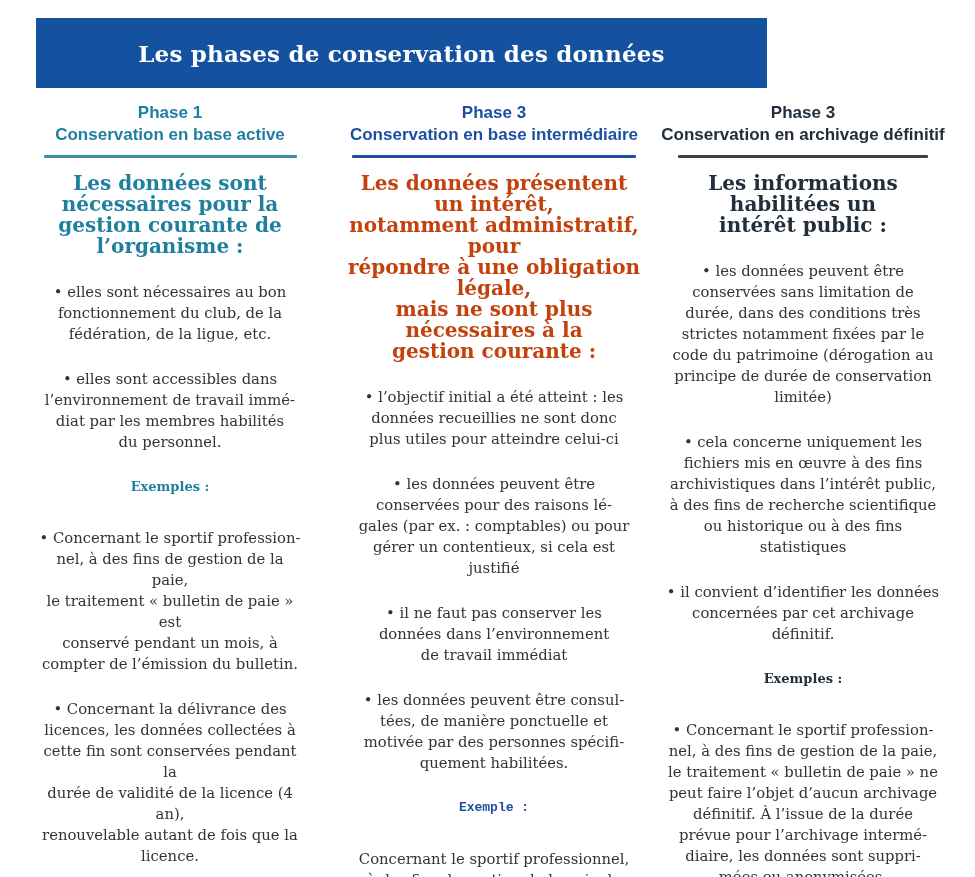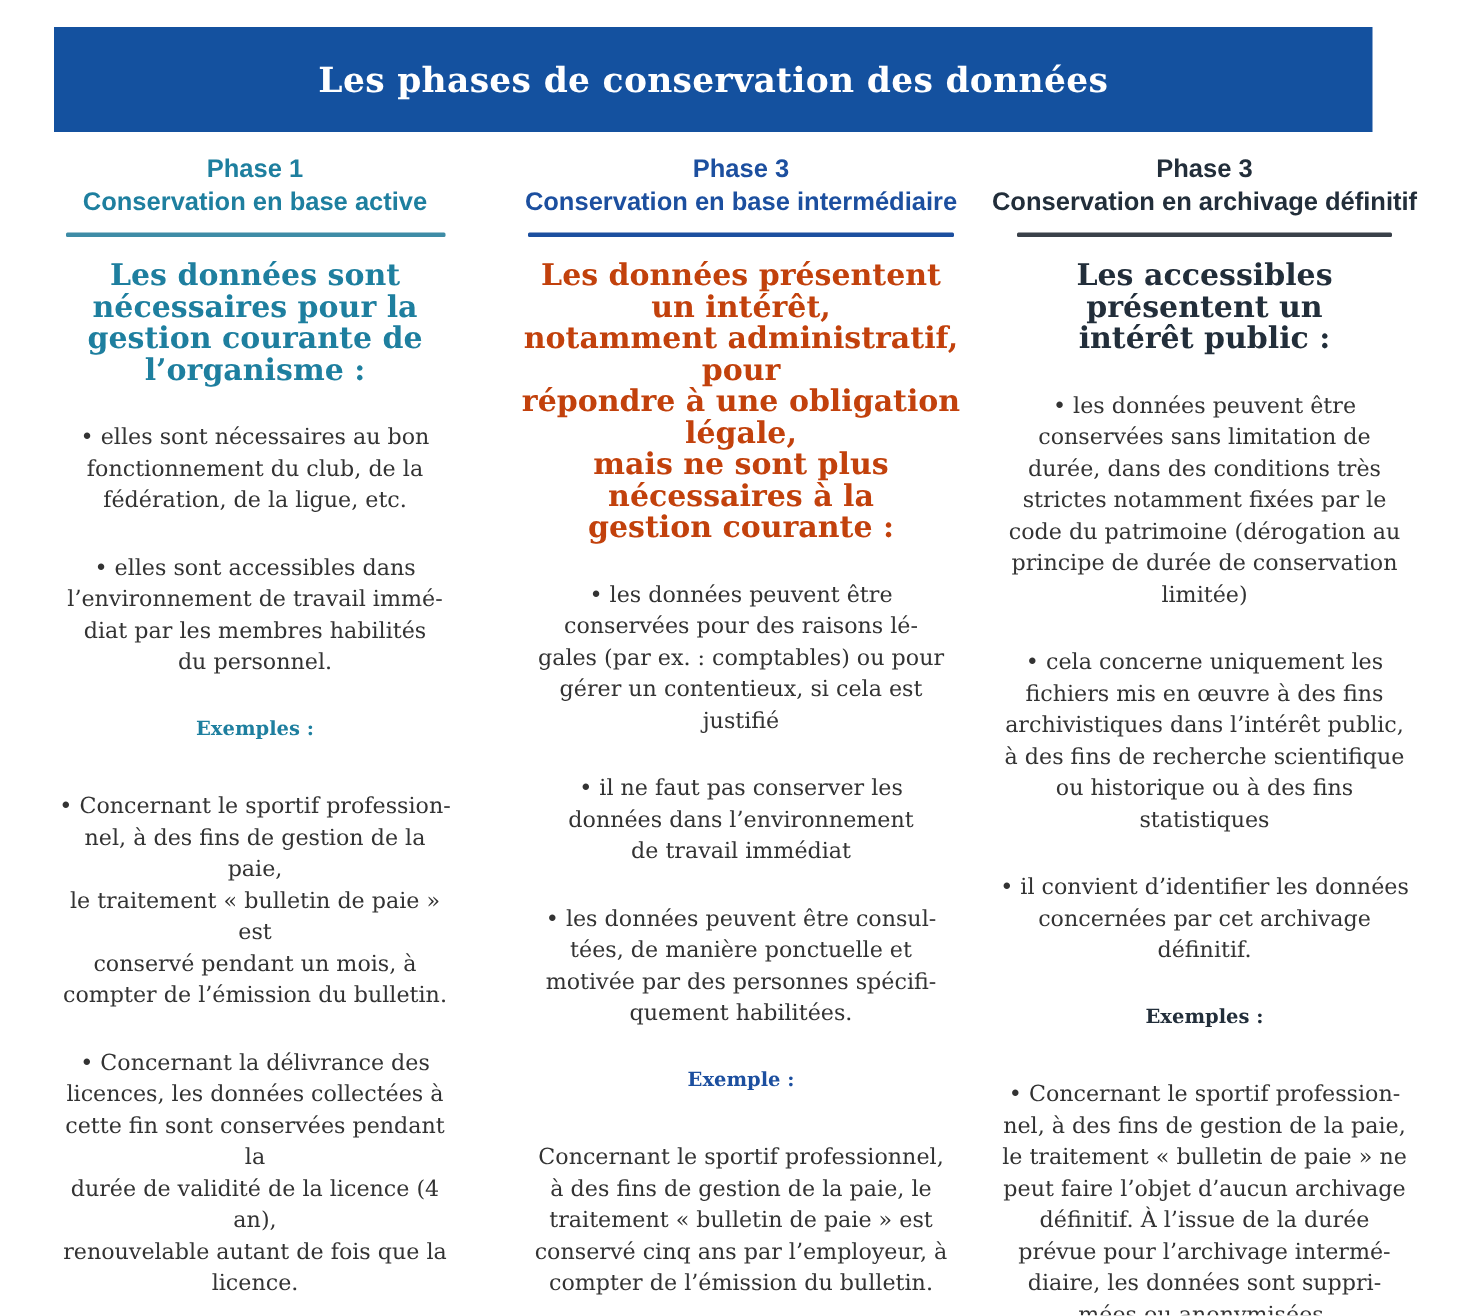--- a/index.html
+++ b/index.html
@@ -6,21 +6,21 @@
   .page {
     position: relative;
     width: 975px;
     height: 877px;
     background: #ffffff;
     font-family: "DejaVu Serif", serif;
     overflow: hidden;
   }
   .banner {
     margin: 18px 0 0 36px;
-    width: 879px;
+    width: 731px;
     height: 70px;
     display: flex;
     align-items: center;
     justify-content: center;
   }
   .banner h1 {
     margin: 0;
     font-family: "DejaVu Serif", serif;
     font-size: 23px;
     font-weight: bold;
@@ -113,45 +113,48 @@
 
     <section class="col col2">
       <h2 class="phase-title" style="color: rgb(28, 79, 159);">Phase 3
 Conservation en base intermédiaire</h2>
       <div class="rule" style="background-color: rgb(28, 79, 159);"></div>
       <p class="intro" style="color: #c2410c;">Les données présentent un intérêt,
 notamment administratif, pour
 répondre à une obligation légale,
 mais ne sont plus nécessaires à la
 gestion courante :</p>
+      <p class="body-p">• l’objectif initial a été atteint : les
+données recueillies ne sont donc
+plus utiles pour atteindre celui-ci</p>
       <p class="body-p">• les données peuvent être
 conservées pour des raisons lé-
 gales (par ex. : comptables) ou pour
 gérer un contentieux, si cela est
 justifié</p>
       <p class="body-p">• il ne faut pas conserver les
 données dans l’environnement
 de travail immédiat</p>
       <p class="body-p">• les données peuvent être consul-
 tées, de manière ponctuelle et
 motivée par des personnes spécifi-
 quement habilitées.</p>
-      <p class="label" style="color: rgb(28, 79, 159);">Exemple :</p>
+      <p class="label" style="color: rgb(28, 79, 159); font-family: Liberation Mono, monospace;">Exemple :</p>
       <p class="body-p">Concernant le sportif professionnel,
 à des fins de gestion de la paie, le
 traitement « bulletin de paie » est
 conservé cinq ans par l’employeur, à
 compter de l’émission du bulletin.</p>
     </section>
 
     <section class="col col3">
       <h2 class="phase-title" style="color: rgb(34, 46, 58);">Phase 3
 Conservation en archivage définitif</h2>
       <div class="rule" style="background-color: rgb(58, 65, 73);"></div>
-      <p class="intro" style="color: rgb(34, 46, 58);">Les accessibles présentent un
+      <p class="intro" style="color: rgb(34, 46, 58);">Les informations habilitées un
 intérêt public :</p>
       <p class="body-p">• les données peuvent être
 conservées sans limitation de
 durée, dans des conditions très
 strictes notamment fixées par le
 code du patrimoine (dérogation au
 principe de durée de conservation
 limitée)</p>
       <p class="body-p">• cela concerne uniquement les
 fichiers mis en œuvre à des fins

